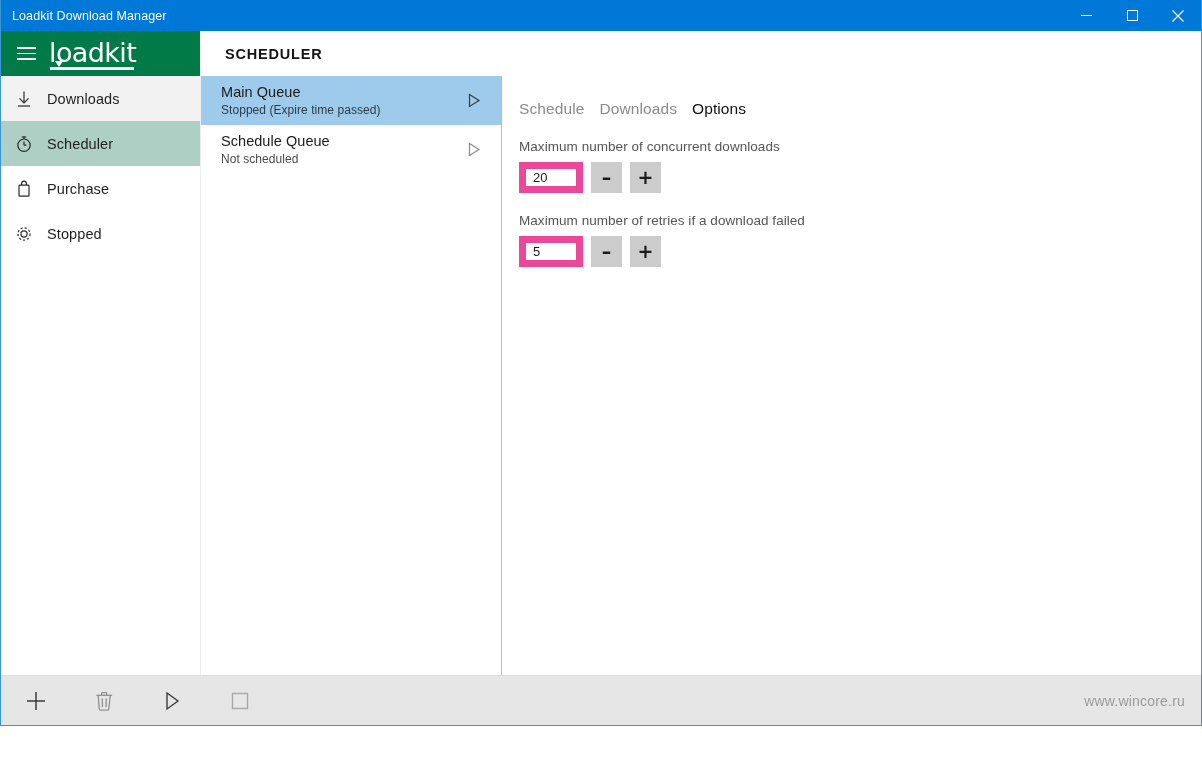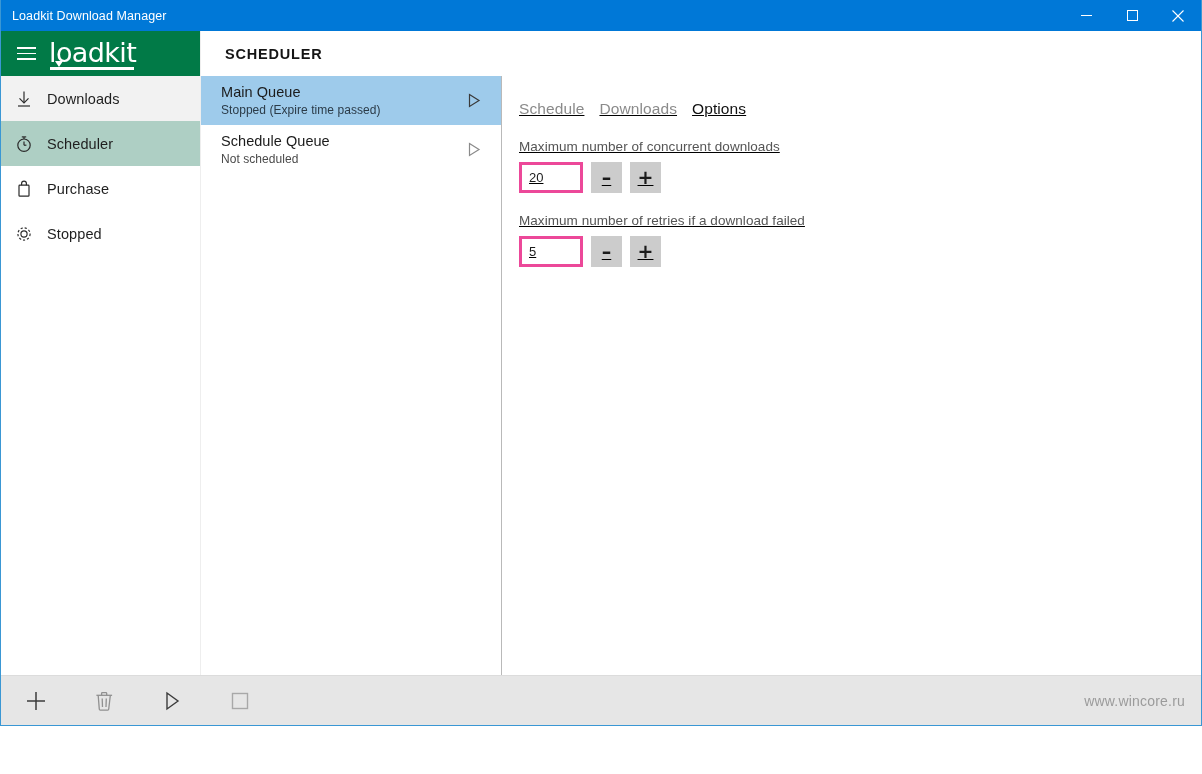--- a/index.html
+++ b/index.html
@@ -166,41 +166,40 @@
     width: 26px; flex: 0 0 26px;
     display: flex; align-items: center; justify-content: center;
   }
 
   
   .options-pane {
     flex: 1 1 auto;
     padding: 24px 0 0 17px;
     min-width: 0;
     background: #ffffff;
-    text-decoration: underline;
   }
   .tabs { display: flex; align-items: baseline; gap: 15px; margin-bottom: 21px; }
   .tab {
     font-size: 15.5px;
     color: #8a8a8a;
     cursor: default;
     letter-spacing: 0.1px;
   }
   .tab.active { color: #111111; }
 
   .field-label {
     font-size: 13.5px;
     color: #555555;
     margin-bottom: 8px;
     letter-spacing: 0.05px;
   }
   .spinner-row { display: flex; align-items: center; gap: 8px; margin-bottom: 20px; }
   .spin-input {
     width: 64px; height: 31px;
-    border: 3px solid #ec4899;
+    border: 7px solid #ec4899;
     background: #ffffff;
     font-family: "Liberation Sans", sans-serif;
     font-size: 13px;
     color: #1b1b1b;
     padding: 0 7px;
     outline: none;
   }
   .spin-btn {
     width: 31px; height: 31px;
     background: #cccccc;

